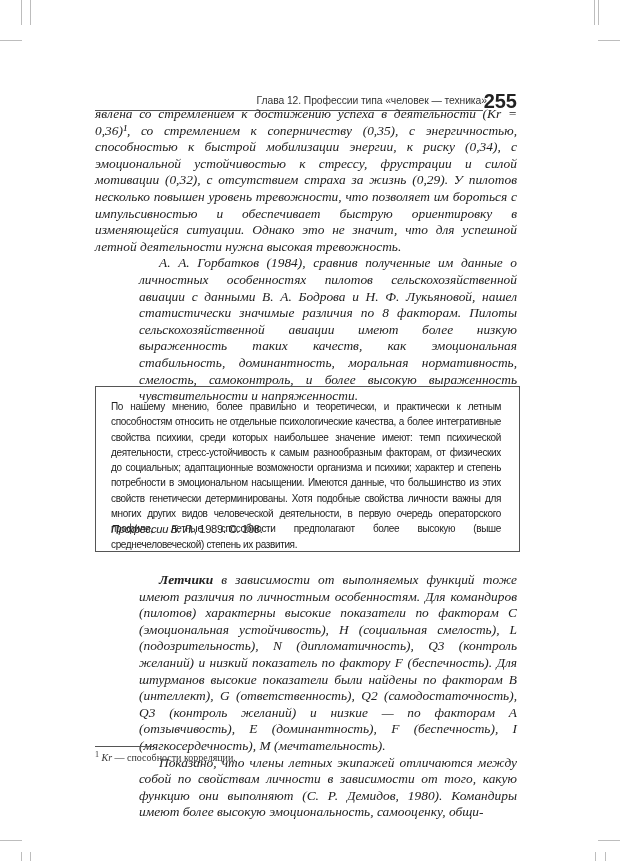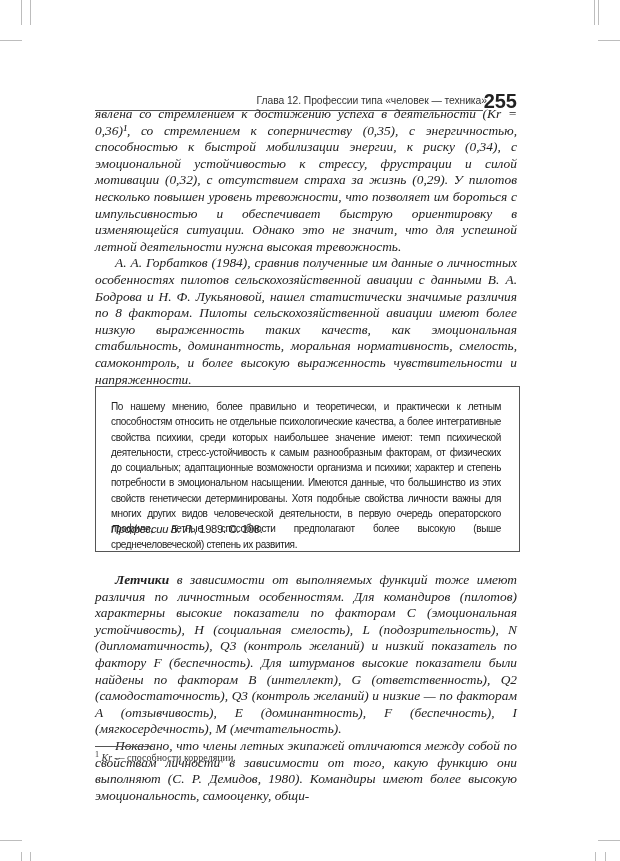--- a/index.html
+++ b/index.html
@@ -4,21 +4,21 @@
 <style>
   html, body { margin:0; padding:0; background:#ffffff; }
   body { width:620px; height:861px; position:relative; overflow:hidden; }
   .crop { position:absolute; background:#bdbdbd; }
   .header { position:absolute; left:95px; top:90px; width:422px; height:20px; }
   .header-title { position:absolute; right:30px; top:4px; font-family:"Liberation Sans", sans-serif; font-size:11.5px; color:#333; letter-spacing:-0.1px; transform:scaleX(0.9); transform-origin:right; }
   .header-rule { position:absolute; left:0; right:34px; top:20px; height:1px; background:#555; }
   .page-number { position:absolute; right:0; top:0; font-family:"Liberation Sans", sans-serif; font-weight:bold; font-size:20px; color:#222; }
   .body-text { position:absolute; left:95px; width:422px; font-family:"Liberation Serif", serif; font-size:13.4px; line-height:16.6px; color:#222; text-align:justify; }
   .body-text p { margin:0; text-indent:0;font-style:italic; }
-  .body-text p.indent { text-indent:20px; }
+  .body-text p.indent { text-indent:20px;margin-left:44px; }
   .quote-box { position:absolute; left:95px; top:386px; width:425px; height:166px; border:1px solid #555; box-sizing:border-box; }
   .quote-text { position:absolute; left:15px; top:12px; width:390px; font-family:"Liberation Sans", sans-serif; font-size:10px; line-height:15.3px; color:#222; text-align:justify; letter-spacing:-0.35px; }
   .quote-cite { position:absolute; left:15px; top:136px; font-family:"Liberation Sans", sans-serif; font-size:11.2px; color:#222; letter-spacing:-0.3px; }
   .footnote-rule { position:absolute; left:95px; top:746px; width:58px; height:1px; background:#555; }
   .footnote { position:absolute; left:95px; top:750px; font-family:"Liberation Serif", serif; font-size:10px; color:#333; }
   sup { font-size:8px; }
 </style>
 </head>
 <body>
 

